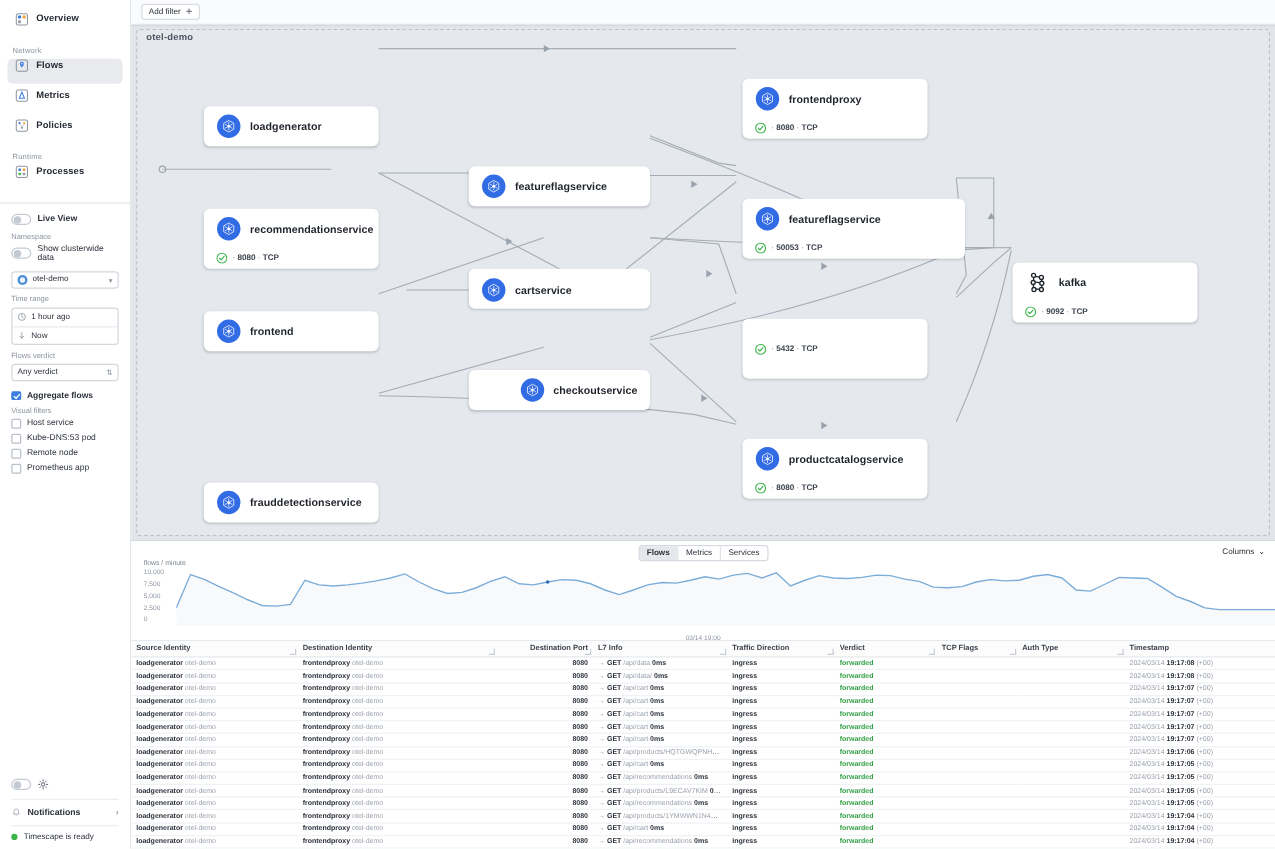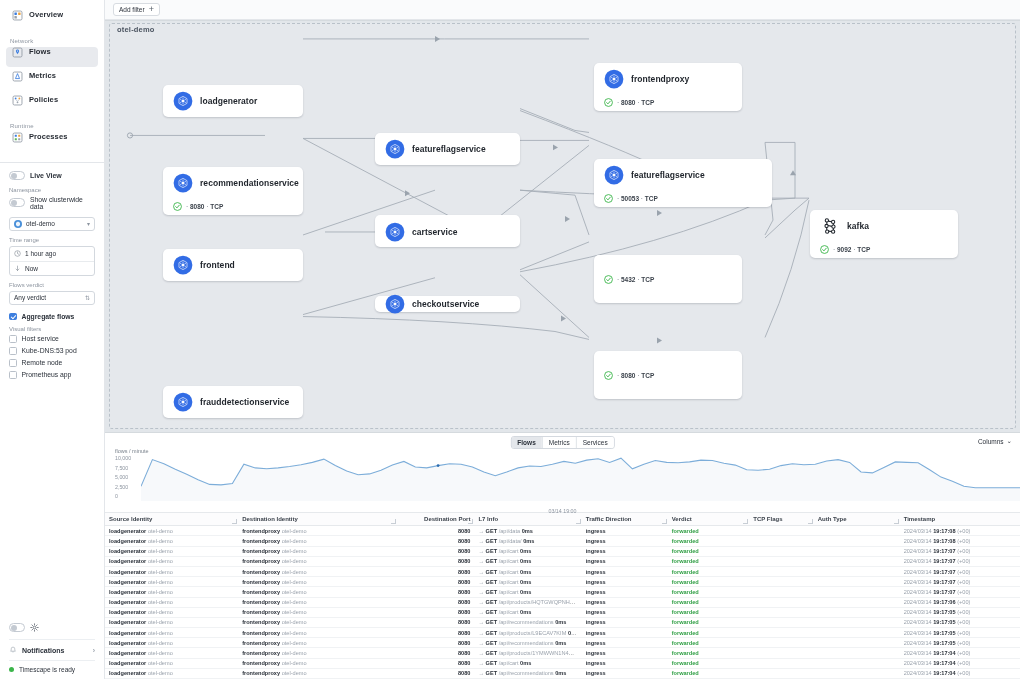--- a/index.html
+++ b/index.html
@@ -608,41 +608,59 @@
                     <path d="M-2.9,1.6 L-7.6,4.4"></path>
       <path d="M2.9,-1.6 L7.6,-4.4"></path>
                     <path d="M-2.9,-1.6 L-7.6,-4.4"></path>
                     <path d="M0,3.1 L0,8.6"></path>
     </g>
   </g>
               </svg>
               <span class="node-title">frontend</span>
             </div>
           </div>
-          <div class="node" style="left: 270px; top: 275px; width: 145px; height: 16px;">
+          <div class="node" style="left: 270px; top: 275px; width: 145px; height: 32px; align-items: flex-end;">
             <div class="node-head">
               <svg class="k8s-ico" viewBox="0 0 32 32">
   <circle cx="16" cy="16" r="15" fill="#326ce5"></circle>
   <g fill="#fff" transform="translate(16,16) scale(0.62)">
     <path d="M0,-12 L10.4,-6 L10.4,6 L0,12 L-10.4,6 L-10.4,-6 Z" fill="none" stroke="#fff" stroke-width="1.6"></path>
     <circle cx="0" cy="0" r="3.1"></circle>
     <g stroke="#fff" stroke-width="1.5">
       <path d="M0,-3.1 L0,-8.6"></path>
                     <path d="M2.9,1.6 L7.6,4.4"></path>
                     <path d="M-2.9,1.6 L-7.6,4.4"></path>
       <path d="M2.9,-1.6 L7.6,-4.4"></path>
                     <path d="M-2.9,-1.6 L-7.6,-4.4"></path>
                     <path d="M0,3.1 L0,8.6"></path>
     </g>
   </g>
               </svg>
               <span class="node-title">checkoutservice</span>
             </div>
           </div>
           <div class="node" style="left: 489px; top: 330px; width: 148px; height: 48px;">
+            <div class="node-head">
+              <svg class="k8s-ico" viewBox="0 0 32 32">
+  <circle cx="16" cy="16" r="15" fill="#326ce5"></circle>
+  <g fill="#fff" transform="translate(16,16) scale(0.62)">
+    <path d="M0,-12 L10.4,-6 L10.4,6 L0,12 L-10.4,6 L-10.4,-6 Z" fill="none" stroke="#fff" stroke-width="1.6"></path>
+    <circle cx="0" cy="0" r="3.1"></circle>
+    <g stroke="#fff" stroke-width="1.5">
+      <path d="M0,-3.1 L0,-8.6"></path>
+                    <path d="M2.9,1.6 L7.6,4.4"></path>
+                    <path d="M-2.9,1.6 L-7.6,4.4"></path>
+      <path d="M2.9,-1.6 L7.6,-4.4"></path>
+                    <path d="M-2.9,-1.6 L-7.6,-4.4"></path>
+                    <path d="M0,3.1 L0,8.6"></path>
+    </g>
+  </g>
+              </svg>
+              <span class="node-title">productcatalogservice</span>
+            </div>
             <div class="node-foot">
               <svg class="ok-ico" viewBox="0 0 16 16">
   <circle cx="8" cy="8" r="7" fill="#fff" stroke="#3bb54a" stroke-width="1.6"></circle>
   <path d="M4.8 8.2 7 10.4 11.2 5.6" fill="none" stroke="#3bb54a" stroke-width="1.7" stroke-linecap="round" stroke-linejoin="round"></path>
               </svg>
               <span class="port-txt">· <b>8080</b> · <b>TCP</b></span>
             </div>
           </div>
           <div class="node" style="left: 58px; top: 321px; width: 140px; height: 32px; margin-top: 44px;">
             <div class="node-head">

